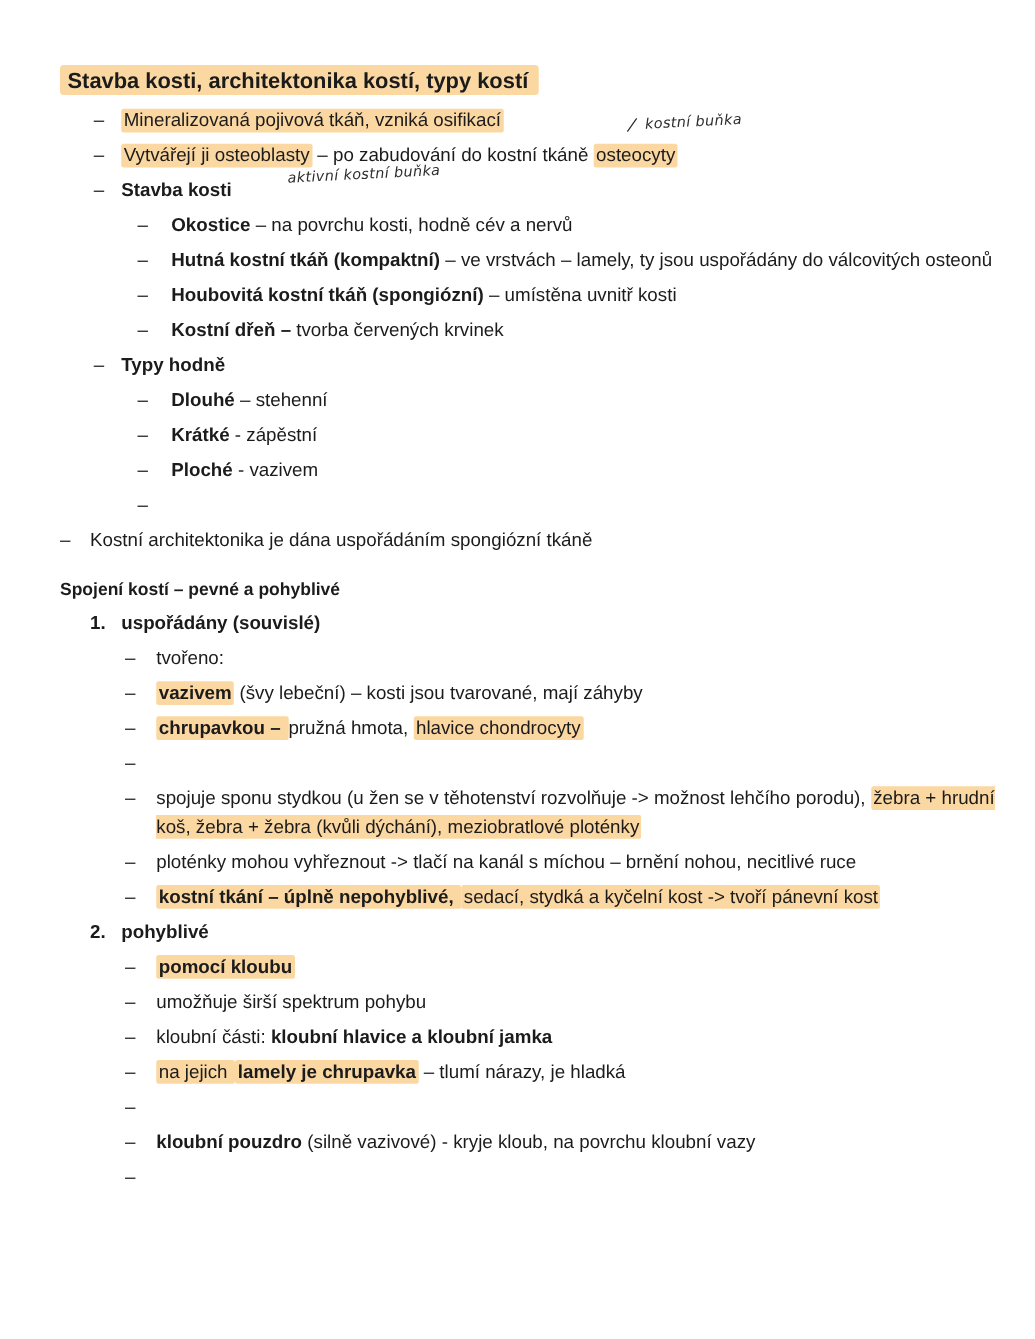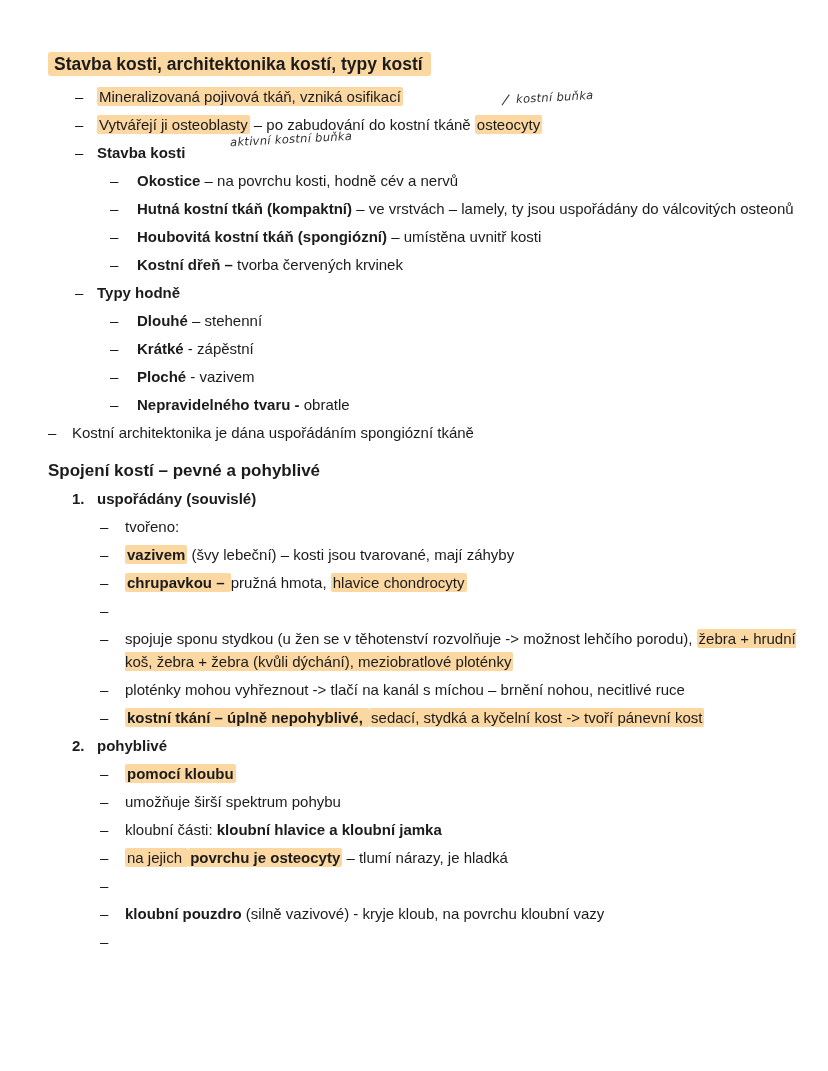--- a/index.html
+++ b/index.html
@@ -7,21 +7,21 @@
   .page {
     width:828px; height:1071px; position:relative; overflow:hidden;
     background:#ffffff; color:#1b1b1b;
     font-family:"Liberation Sans", sans-serif;
   }
   .doc { position:absolute; left:48px; top:52px; width:750px; }
   .line { font-size:15px; line-height:23px; margin-bottom:5px; display:flex; }
   .line .marker { flex:0 0 auto; }
   .line .text { flex:1 1 auto; }
   .title { font-size:17.5px; line-height:24px; margin-bottom:9px; font-weight:bold; }
-  .h2 { font-size:17px; line-height:24px; margin-top:15px; margin-bottom:4px; font-weight:bold; }
+  .h2 { font-size:14px; line-height:24px; margin-top:15px; margin-bottom:4px; font-weight:bold; }
   .lv1 { padding-left:27px; }
   .lv2 { padding-left:62px; }
   .num { padding-left:24px; }
   .s2b { padding-left:52px; }
   .lv0 .marker { width:24px; }
   .lv1 .marker { width:22px; }
   .lv2 .marker { width:27px; }
   .num .marker { width:25px; font-weight:bold; }
   .s2b .marker { width:25px; }
   .sb { font-weight:bold; }
@@ -86,21 +86,20 @@
       <div class="line lv2">
         <span class="marker">–</span>
         <span class="text"><span class="seg sb">Krátké</span><span class="seg"> - zápěstní</span></span>
       </div>
       <div class="line lv2">
         <span class="marker">–</span>
         <span class="text"><span class="seg sb">Ploché</span><span class="seg"> - vazivem</span></span>
       </div>
       <div class="line lv2">
         <span class="marker">–</span>
-        <span class="text"><span class="seg sb">Nepravidelného tvaru - </span><span class="seg">obratle</span></span>
       </div>
       <div class="line lv0">
         <span class="marker">–</span>
         <span class="text"><span class="seg">Kostní architektonika je dána uspořádáním spongiózní tkáně</span></span>
       </div>
       <div class="line lv0 h2">
         <span class="text"><span class="seg sb">Spojení kostí – pevné a pohyblivé</span></span>
       </div>
       <div class="line num">
         <span class="marker">1.</span>
@@ -144,21 +143,21 @@
       <div class="line s2b">
         <span class="marker">–</span>
         <span class="text"><span class="seg">umožňuje širší spektrum pohybu</span></span>
       </div>
       <div class="line s2b">
         <span class="marker">–</span>
         <span class="text"><span class="seg">kloubní části: </span><span class="seg sb">kloubní hlavice a kloubní jamka</span></span>
       </div>
       <div class="line s2b">
         <span class="marker">–</span>
-        <span class="text"><span class="seg sh">na jejich </span><span class="seg sb sh">povrchu je osteocyty</span><span class="seg"> – tlumí nárazy, je hladká</span></span>
+        <span class="text"><span class="seg sh">na jejich </span><span class="seg sb sh">lamely je chrupavka</span><span class="seg"> – tlumí nárazy, je hladká</span></span>
       </div>
       <div class="line s2b">
         <span class="marker">–</span>
       </div>
       <div class="line s2b">
         <span class="marker">–</span>
         <span class="text"><span class="seg sb">kloubní pouzdro</span><span class="seg"> (silně vazivové) - kryje kloub, na povrchu kloubní vazy</span></span>
       </div>
       <div class="line s2b">
         <span class="marker">–</span>

